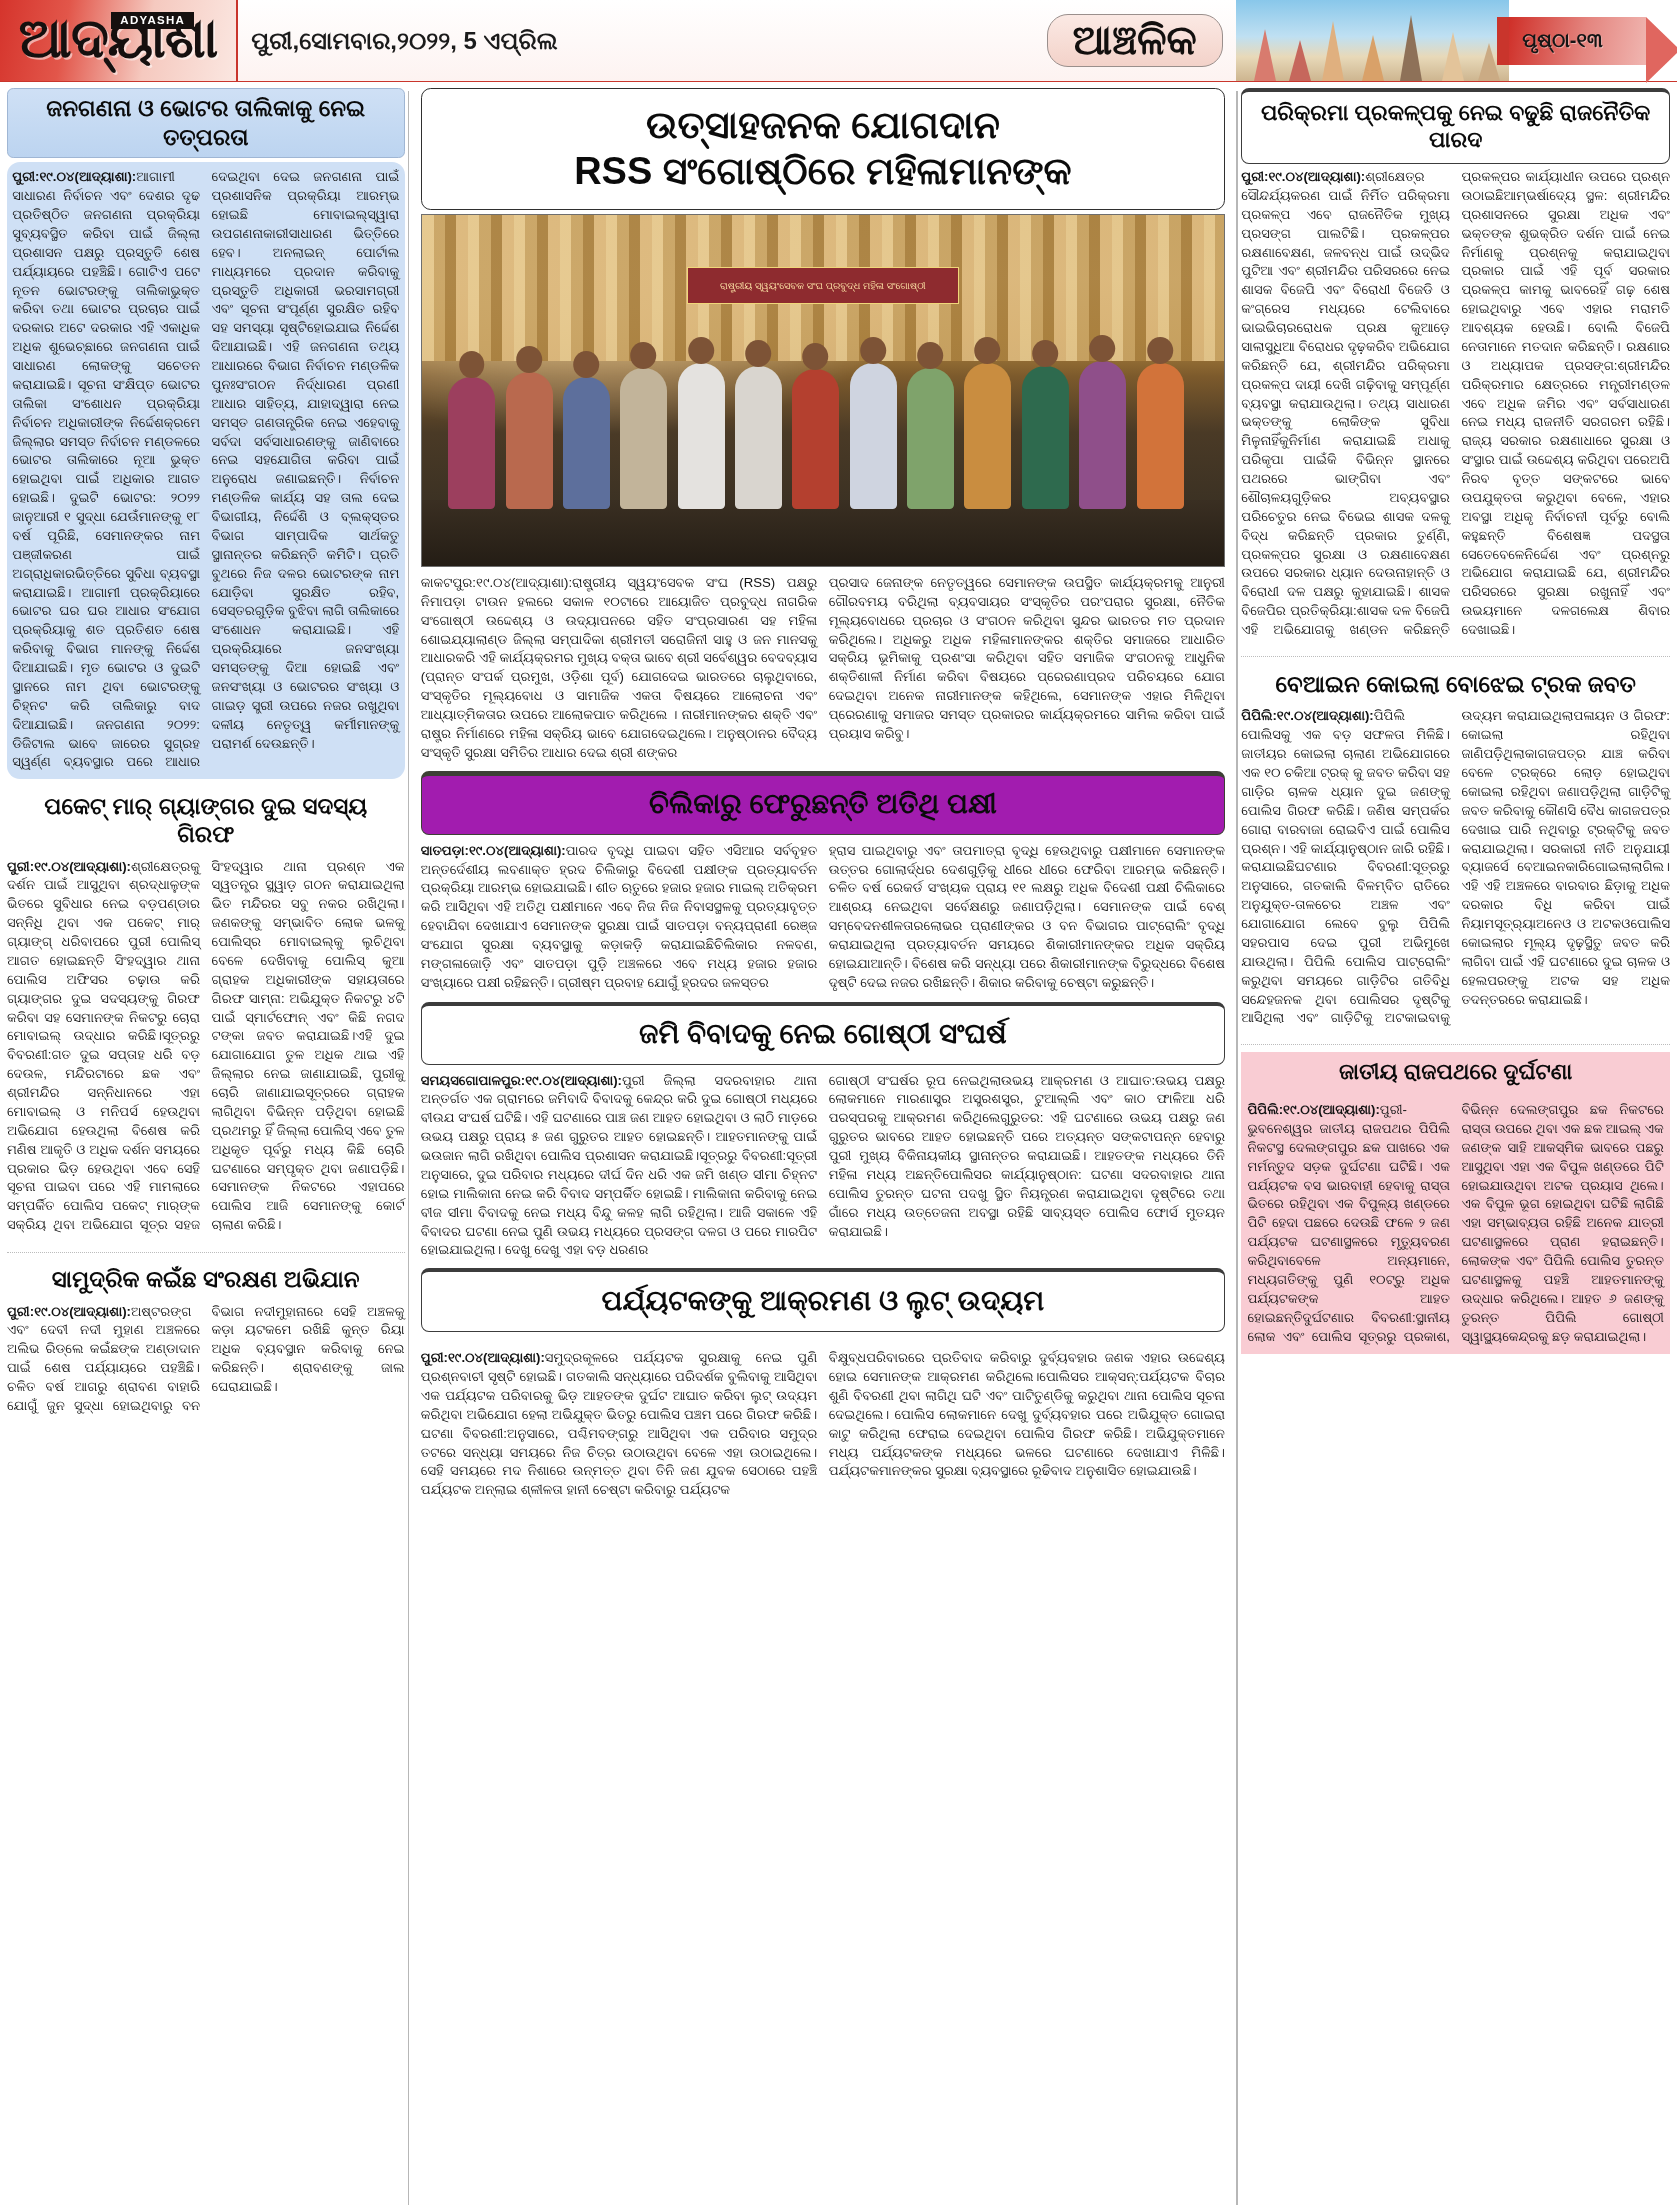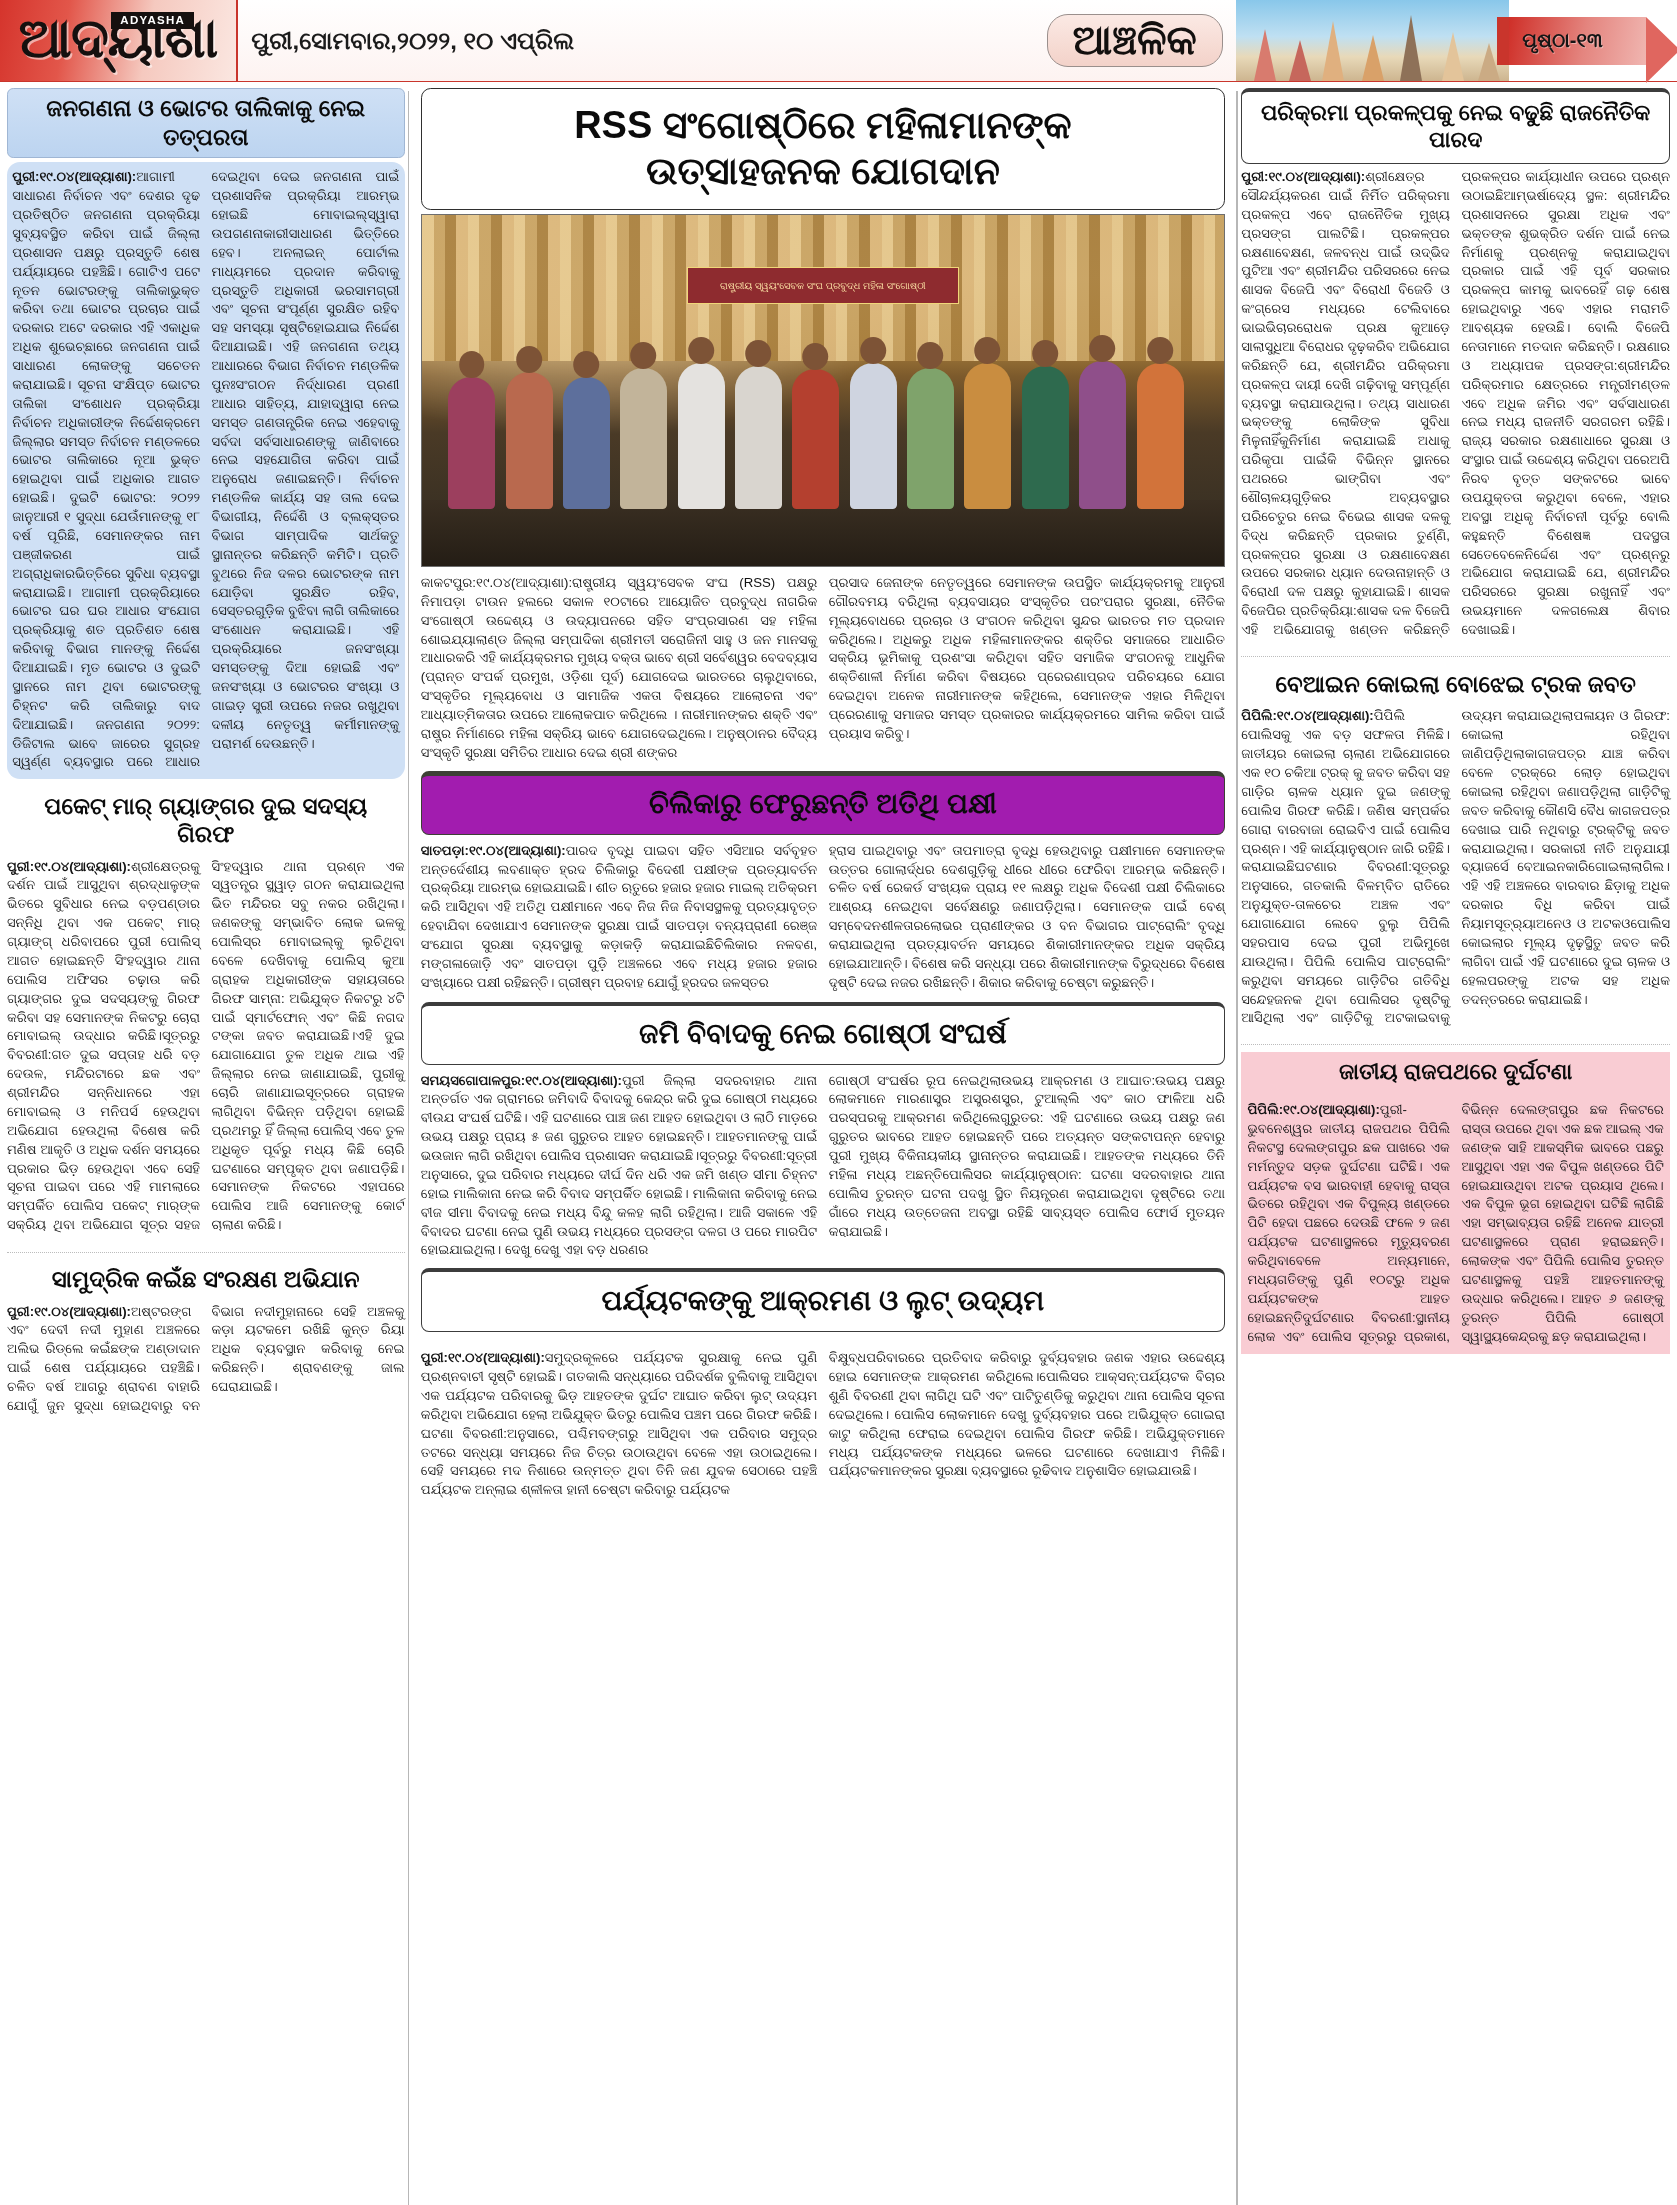--- a/index.html
+++ b/index.html
@@ -276,21 +276,21 @@
 <body>
 
 <div class="page">
 
   <div class="masthead">
     <div class="logo-box">
       <span class="logo-text">ଆଦ୍ୟାଶା</span>
       <span class="logo-chip">ADYASHA</span>
     </div>
     <div class="masthead-mid">
-      <span class="issue-date">ପୁରୀ,ସୋମବାର,୨୦୨୨, ୧୦ ଏପ୍ରିଲ</span>
+      <span class="issue-date">ପୁରୀ,ସୋମବାର,୨୦୨୨, 5 ଏପ୍ରିଲ</span>
       <span class="section-badge">ଆଞ୍ଚଳିକ</span>
     </div>
     <div class="temple-strip">
       <span class="spire sp1"></span>
       <span class="spire sp2"></span>
       <span class="spire sp3"></span>
       <span class="spire sp4"></span>
       <span class="spire sp5"></span>
       <span class="spire sp6"></span>
       <span class="spire sp7"></span>
@@ -330,22 +330,22 @@
       </div>
 
     </div>
 
     <div class="vrule"></div>
 
     <div class="col col-mid">
 
       <div class="art">
         <div class="hl hl-lead hl-lead-box">
+          <div>ଉତ୍ସାହଜନକ ଯୋଗଦାନ</div>
           <div>RSS ସଂଗୋଷ୍ଠିରେ ମହିଳାମାନଙ୍କ</div>
-          <div>ଉତ୍ସାହଜନକ ଯୋଗଦାନ</div>
         </div>
 
         <div class="photo-wrap">
           <div class="photo-bg"></div>
           <div class="curtain"></div>
           <div class="banner">ରାଷ୍ଟ୍ରୀୟ ସ୍ୱୟଂସେବକ ସଂଘ
 ପ୍ରବୁଦ୍ଧ ମହିଳା ସଂଗୋଷ୍ଠୀ</div>
           <div class="stage"></div>
           <span class="person" style="left:26.5px;  height:132px; background:#9c3f5e;">
               <span class="head"></span>

